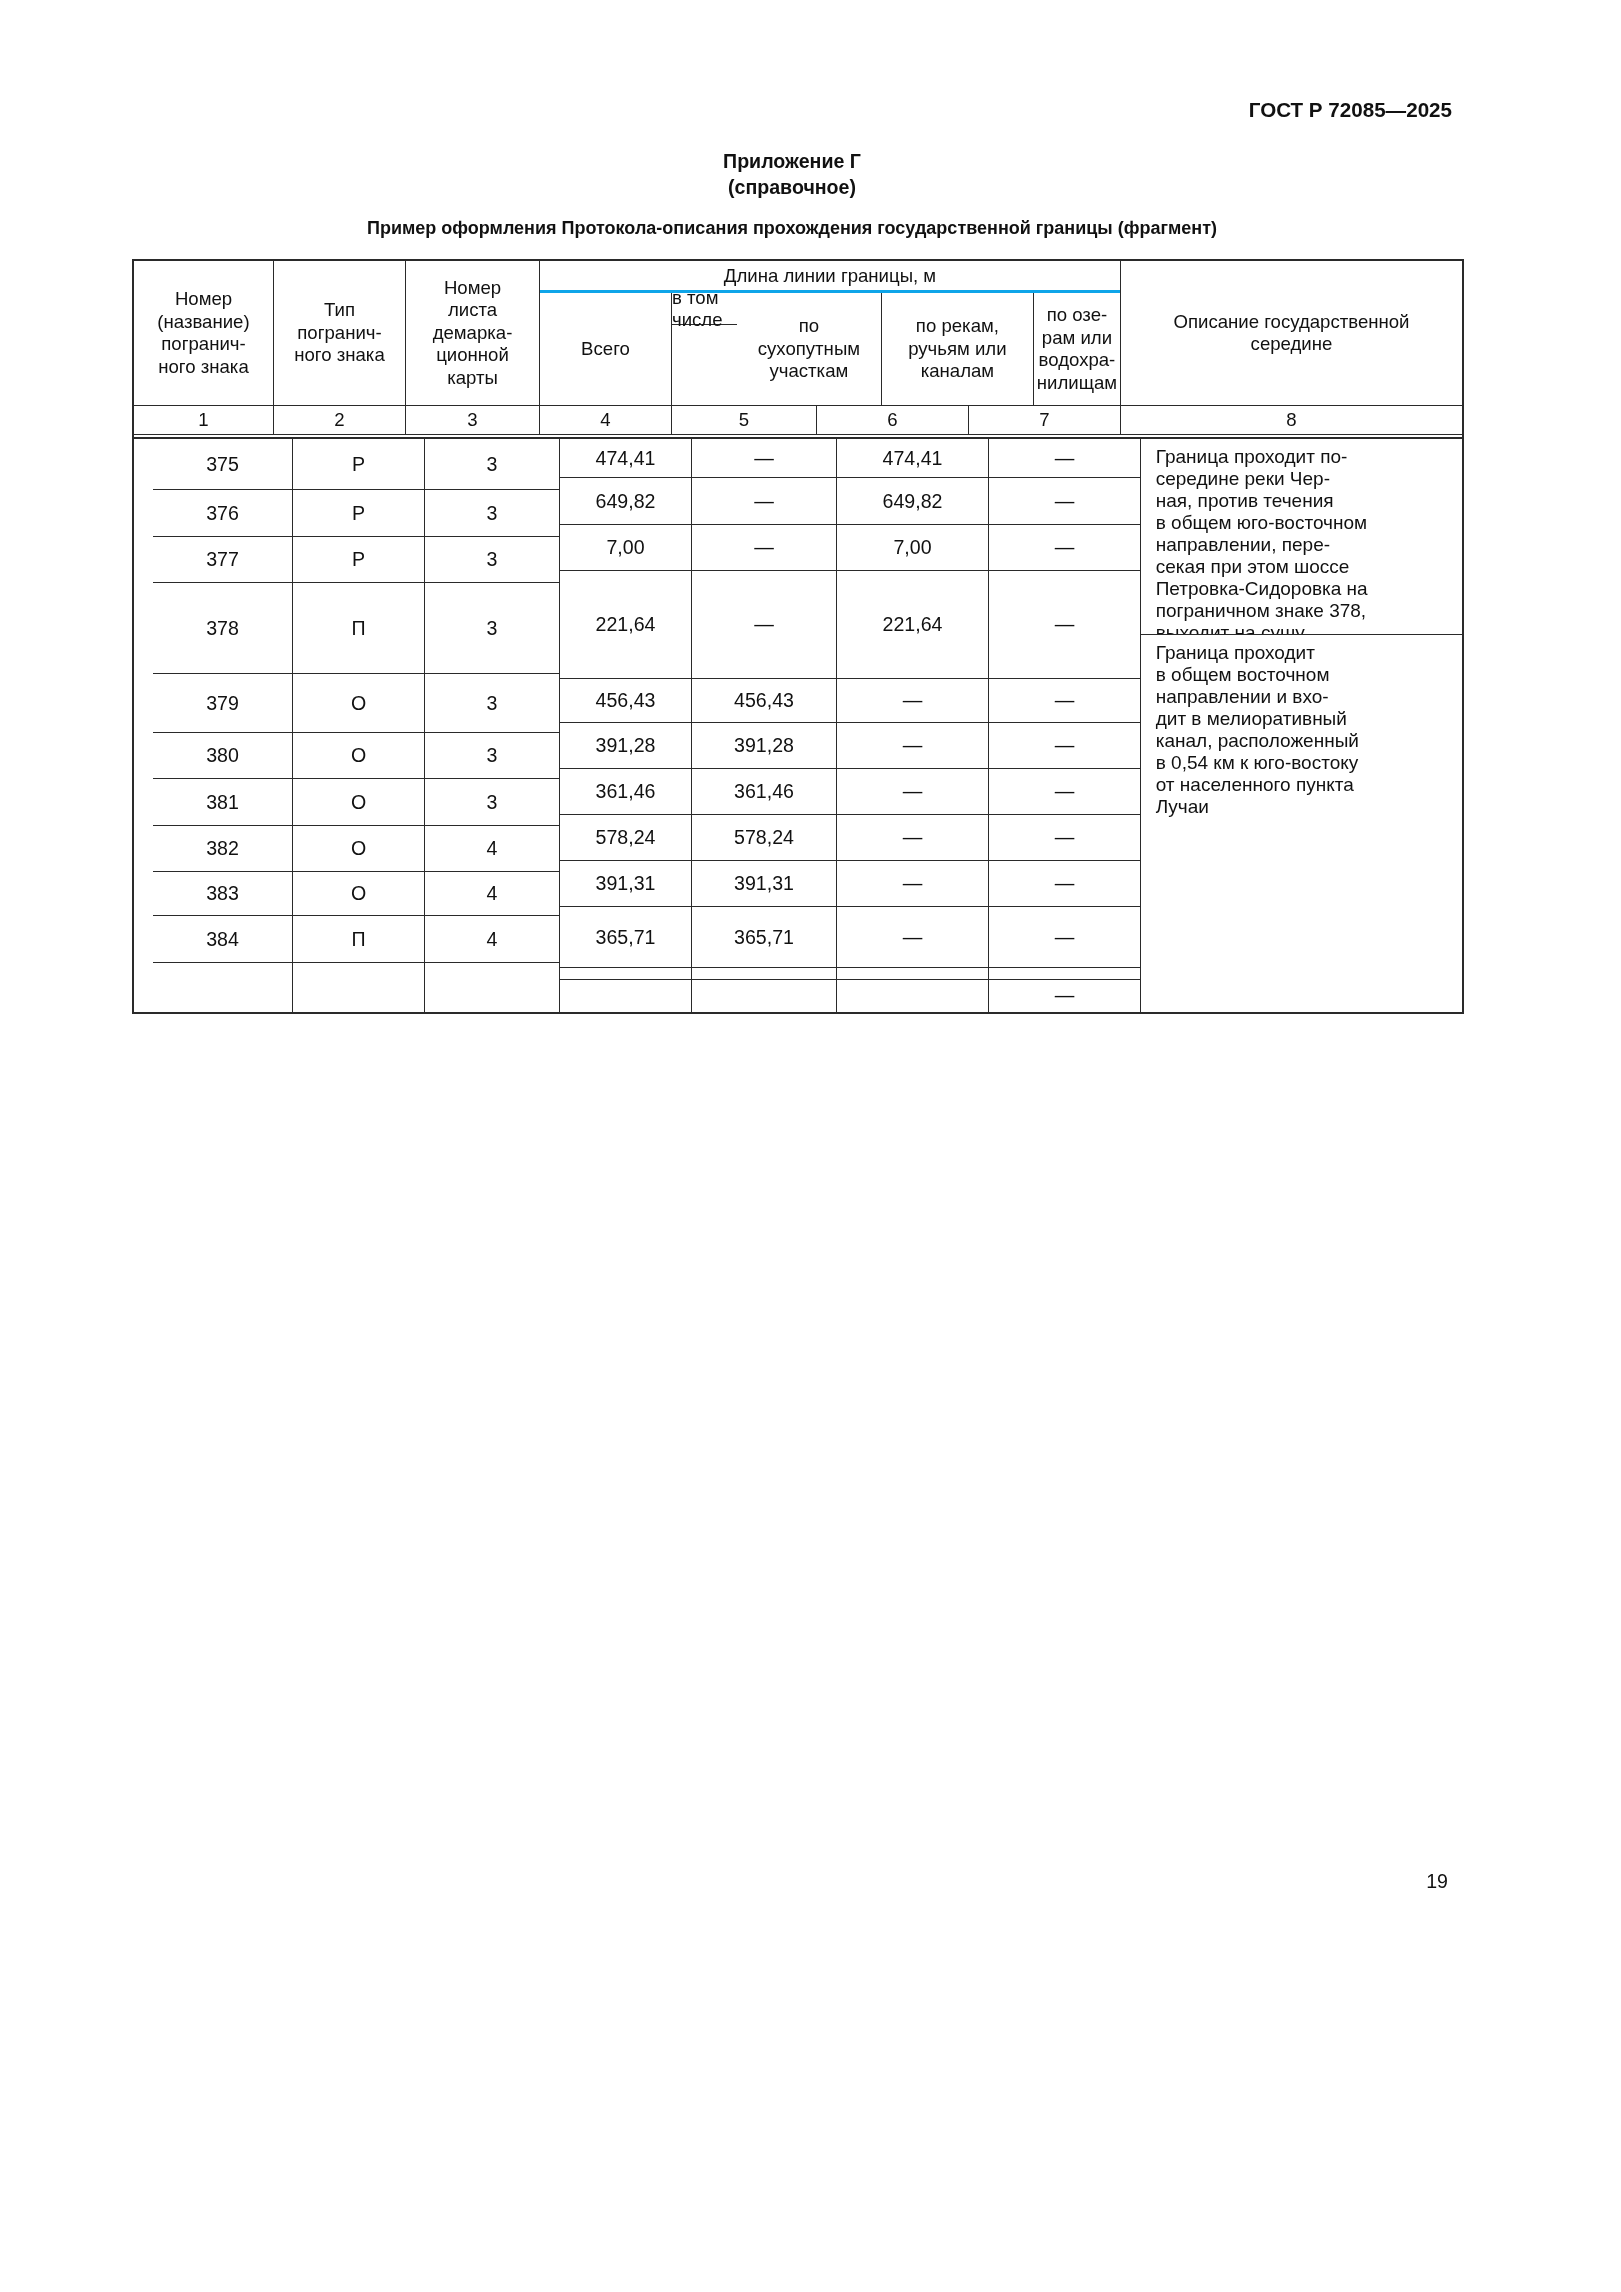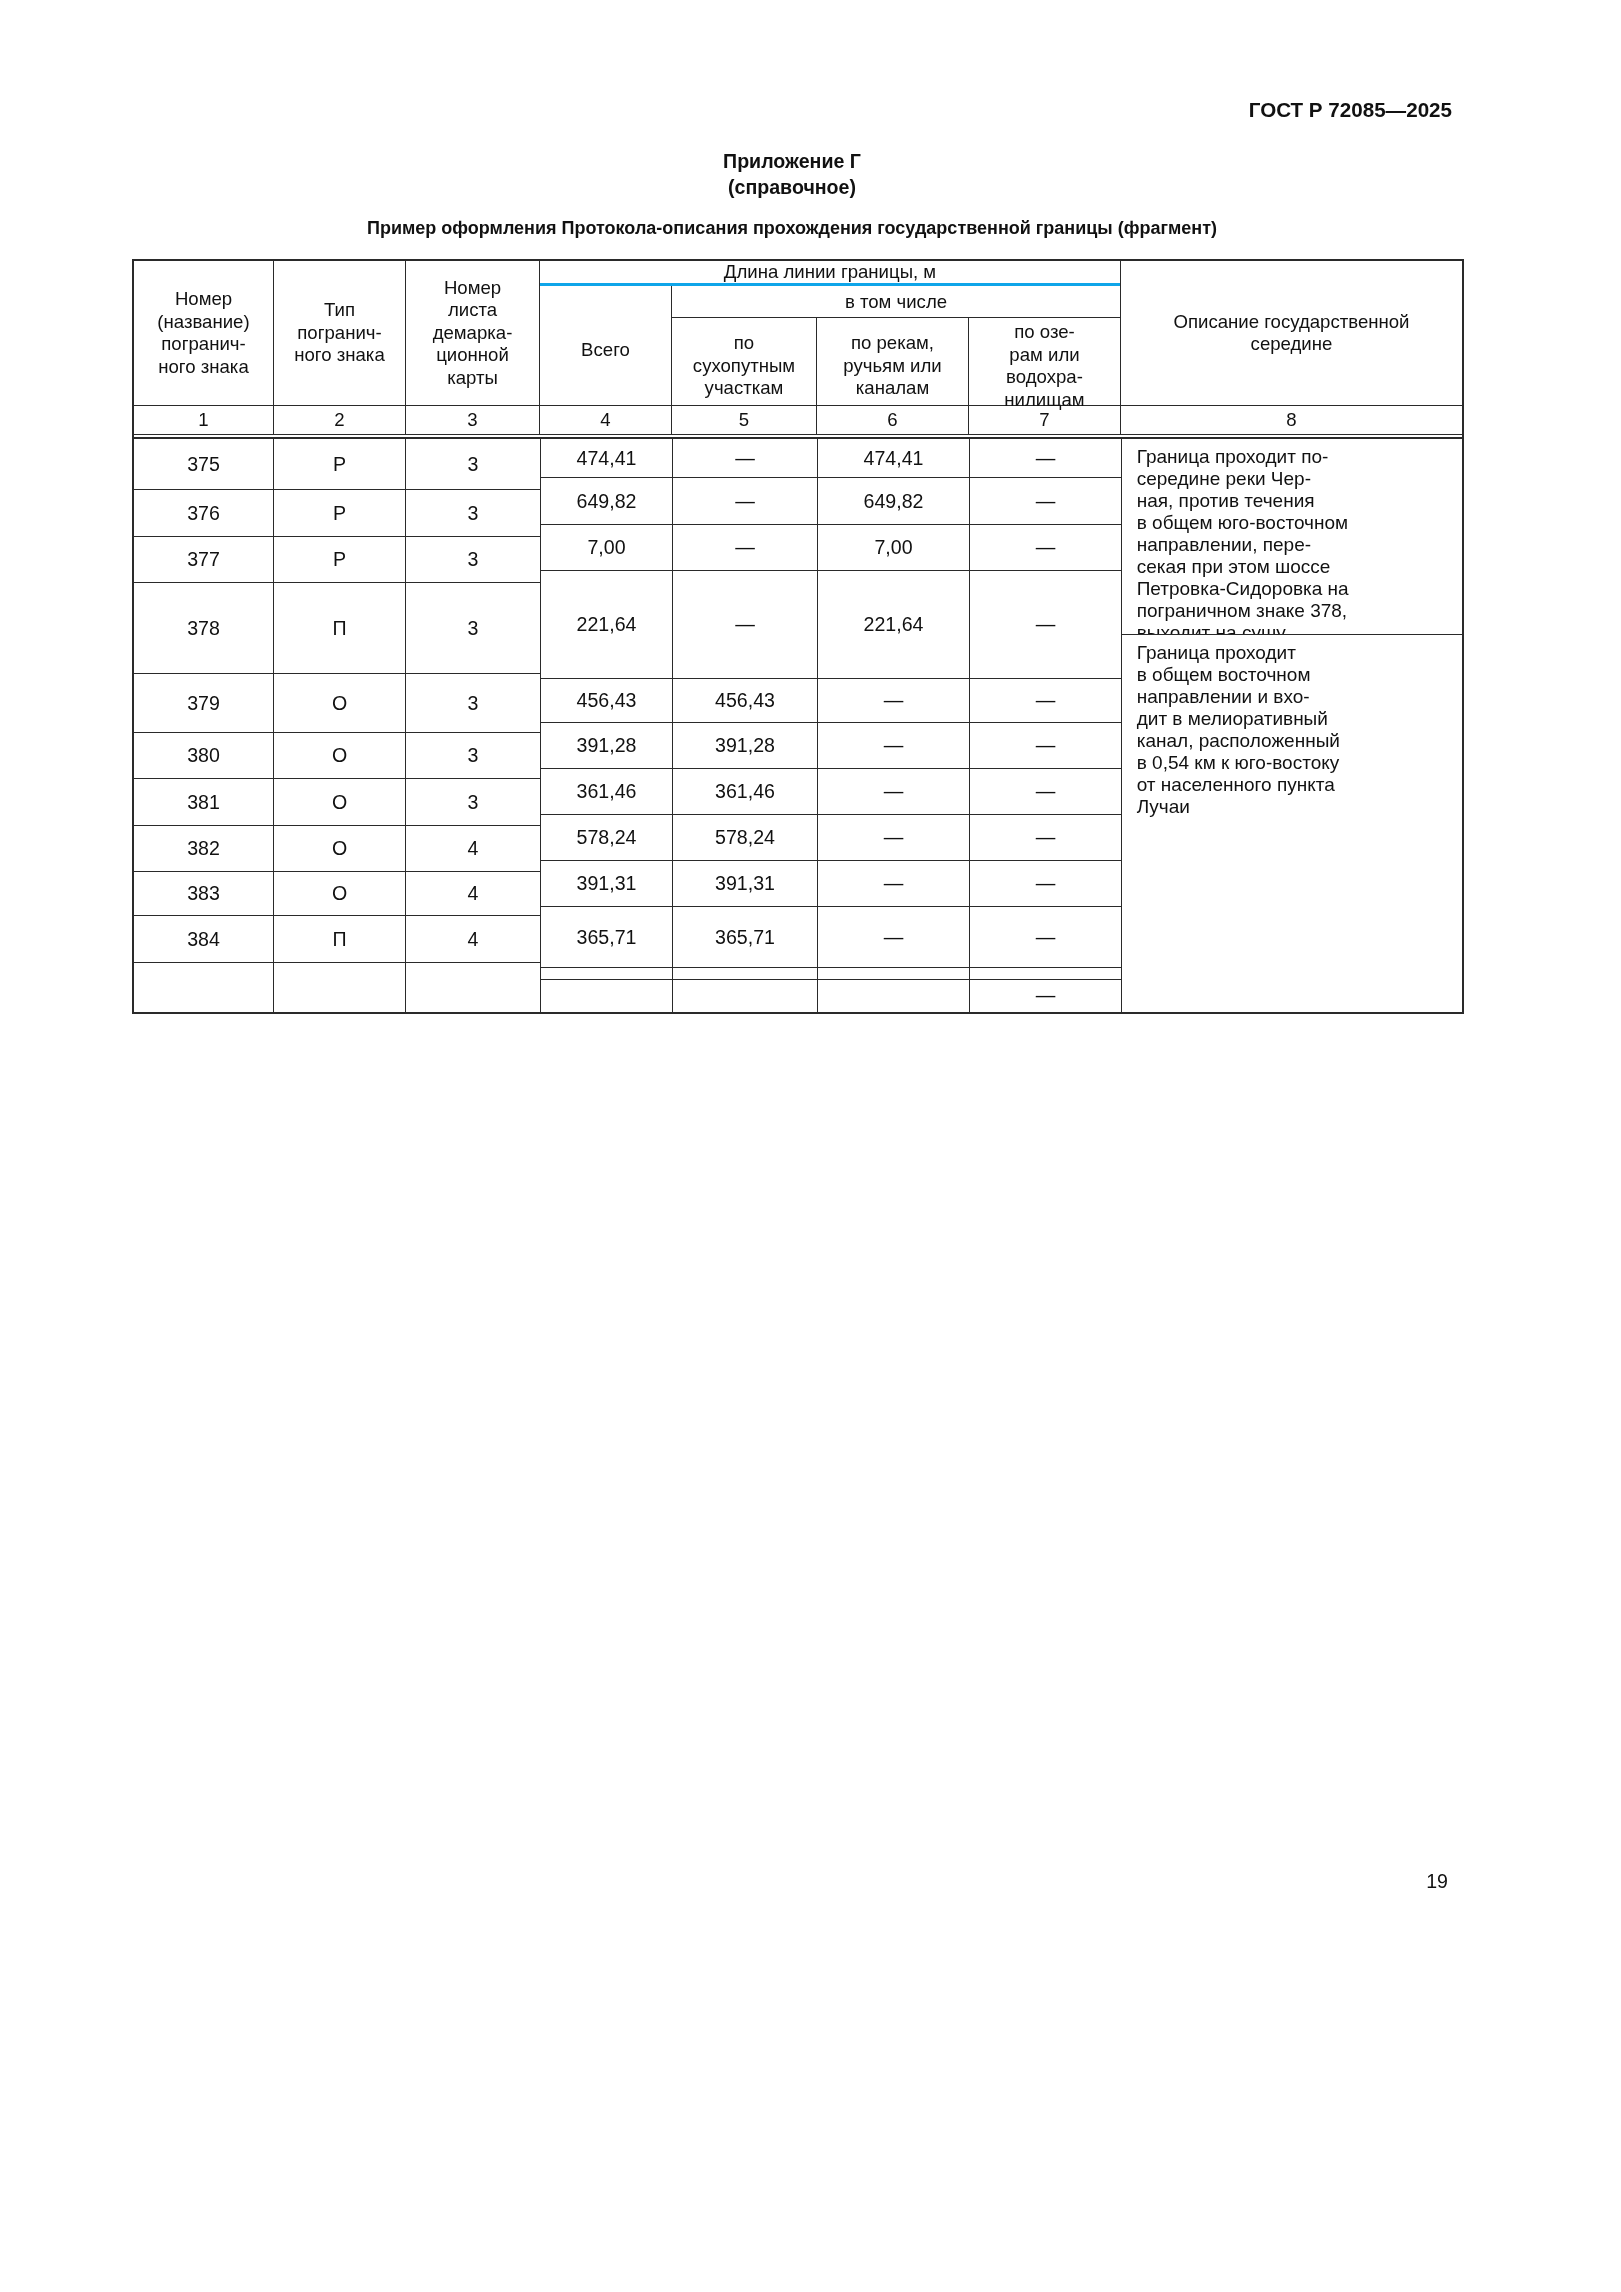--- a/index.html
+++ b/index.html
@@ -55,21 +55,21 @@
   .hc2 { width: 132px; }
   .hc3 { width: 134px; }
   .hgroup { width: 581px; display: flex; flex-direction: column; }
   .hgroup-title {
     height: 32px; border-bottom: 3px solid #0ea5e9;
     display: flex; align-items: center; justify-content: center;
     font-size: 18.6px;
   }
   .hgroup-body { flex: 1; display: flex; }
   .hc4 { width: 132px; }
-  .hsub { flex: 1; display: flex; flex-direction: column; }
+  .hsub { flex: 1; display: flex; flex-direction: row; }
   .hsub-title {
     height: 32px; border-bottom: 1px solid #2a2a2a;
     display: flex; align-items: center; justify-content: center;
     font-size: 18.6px;
   }
   .hsub-body { flex: 1; display: flex; }
   .hc5 { width: 145px; }
   .hc6 { width: 152px; }
   .hc7 { flex: 1; }
   .hc8 { flex: 1; }
@@ -80,21 +80,21 @@
     display: flex; align-items: center; justify-content: center;
     font-size: 18.6px;
   }
   .n1 { width: 140px; } .n2 { width: 132px; } .n3 { width: 134px; }
   .n4 { width: 132px; } .n5 { width: 145px; } .n6 { width: 152px; }
   .n7 { width: 152px; } .n8 { flex: 1; }
   .double-rule { height: 3.9px; border-bottom: 2px solid #2a2a2a; }
 
   
   .tbody { display: flex; height: 573px; }
-  .sec-left  { width: 407px; border-right: 1px solid #2a2a2a; display: flex; flex-direction: column; }
+  .sec-left  { width: 407px; border-right: 1px solid #2a2a2a; display: flex; flex-direction: column; margin-left: 19px; }
   .sec-mid   { width: 581px; border-right: 1px solid #2a2a2a; display: flex; flex-direction: column; }
   .sec-right { flex: 1; display: flex; flex-direction: column; }
 
   .lrow, .mrow { display: flex; border-bottom: 1px solid #2a2a2a; }
   .sec-left  > .lrow:last-child,
   .sec-mid   > .mrow:last-child { border-bottom: none; }
 
   .dcell {
     display: flex; align-items: center; justify-content: center;
     font-size: 19.6px;

